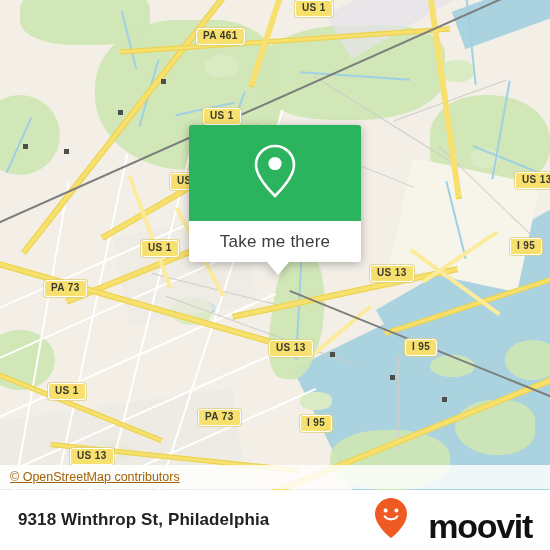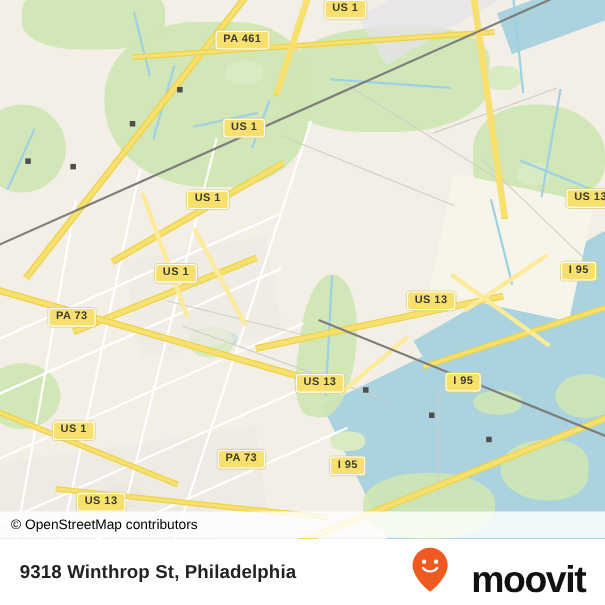--- a/index.html
+++ b/index.html
@@ -53,22 +53,23 @@
   }
 
   
   .attrib{
     position:absolute;left:0;top:465px;width:550px;height:24px;
     background:rgba(255,255,255,.82);
     display:flex;align-items:center;
     box-sizing:border-box;padding-left:10px;
   }
   .attrib span{
-    font-size:12.5px;color:#000000;
-    font-family:"Liberation Sans", sans-serif;
+    font-size:12.5px;color:#a16207;
+    font-family:"Liberation Sans", sans-serif;
+    text-decoration:underline;
   }
 
   
   .callout{
     position:absolute;left:189px;top:125px;width:172px;
     filter:drop-shadow(0 2px 5px rgba(0,0,0,.28));
   }
   .callout-head{
     height:96px;border-radius:3px 3px 0 0;
     display:flex;align-items:center;justify-content:center;
@@ -232,20 +233,34 @@
         <div class="shield" style="left: 300px; top: 415px;">I 95</div>
         <div class="shield" style="left: 70px; top: 448px;">US 13</div>
       </div>
 
   </div>
 
   <div class="attrib">
     <span>© OpenStreetMap contributors</span>
   </div>
 
+  <div class="callout">
+    <div class="callout-head" style="background:#2bb35e;">
+      <span>
+        <svg width="46" height="58" viewBox="0 0 46 58" aria-hidden="true">
+          <path d="M23 4 C12.5 4 4 12.4 4 22.8 C4 34 17 48 23 54 C29 48 42 34 42 22.8 C42 12.4 33.5 4 23 4 Z" fill="none" stroke="#ffffff" stroke-width="2.6"></path>
+          <circle cx="23" cy="21.5" r="6.6" fill="#ffffff"></circle>
+        </svg>
+      </span>
+    </div>
+    <div class="callout-body">
+      <span>Take me there</span>
+    </div>
+    <div class="callout-tail"></div>
+  </div>
 
   <div class="bottombar">
     <div class="addr">9318 Winthrop St, Philadelphia</div>
     <div class="logo">
       <span>
         <svg width="34" height="42" viewBox="0 0 34 42" aria-hidden="true">
           <path d="M17 1 C8.2 1 1 8.1 1 16.9 C1 26.2 11.5 37 17 41 C22.5 37 33 26.2 33 16.9 C33 8.1 25.8 1 17 1 Z" fill="#ef5a23"></path>
           <circle cx="11.6" cy="13.6" r="2.0" fill="#ffffff"></circle>
           <circle cx="22.4" cy="13.6" r="2.0" fill="#ffffff"></circle>
           <path d="M10.6 19.3 C13.2 23.4 20.8 23.4 23.4 19.3" fill="none" stroke="#ffffff" stroke-width="2.1" stroke-linecap="round"></path>

